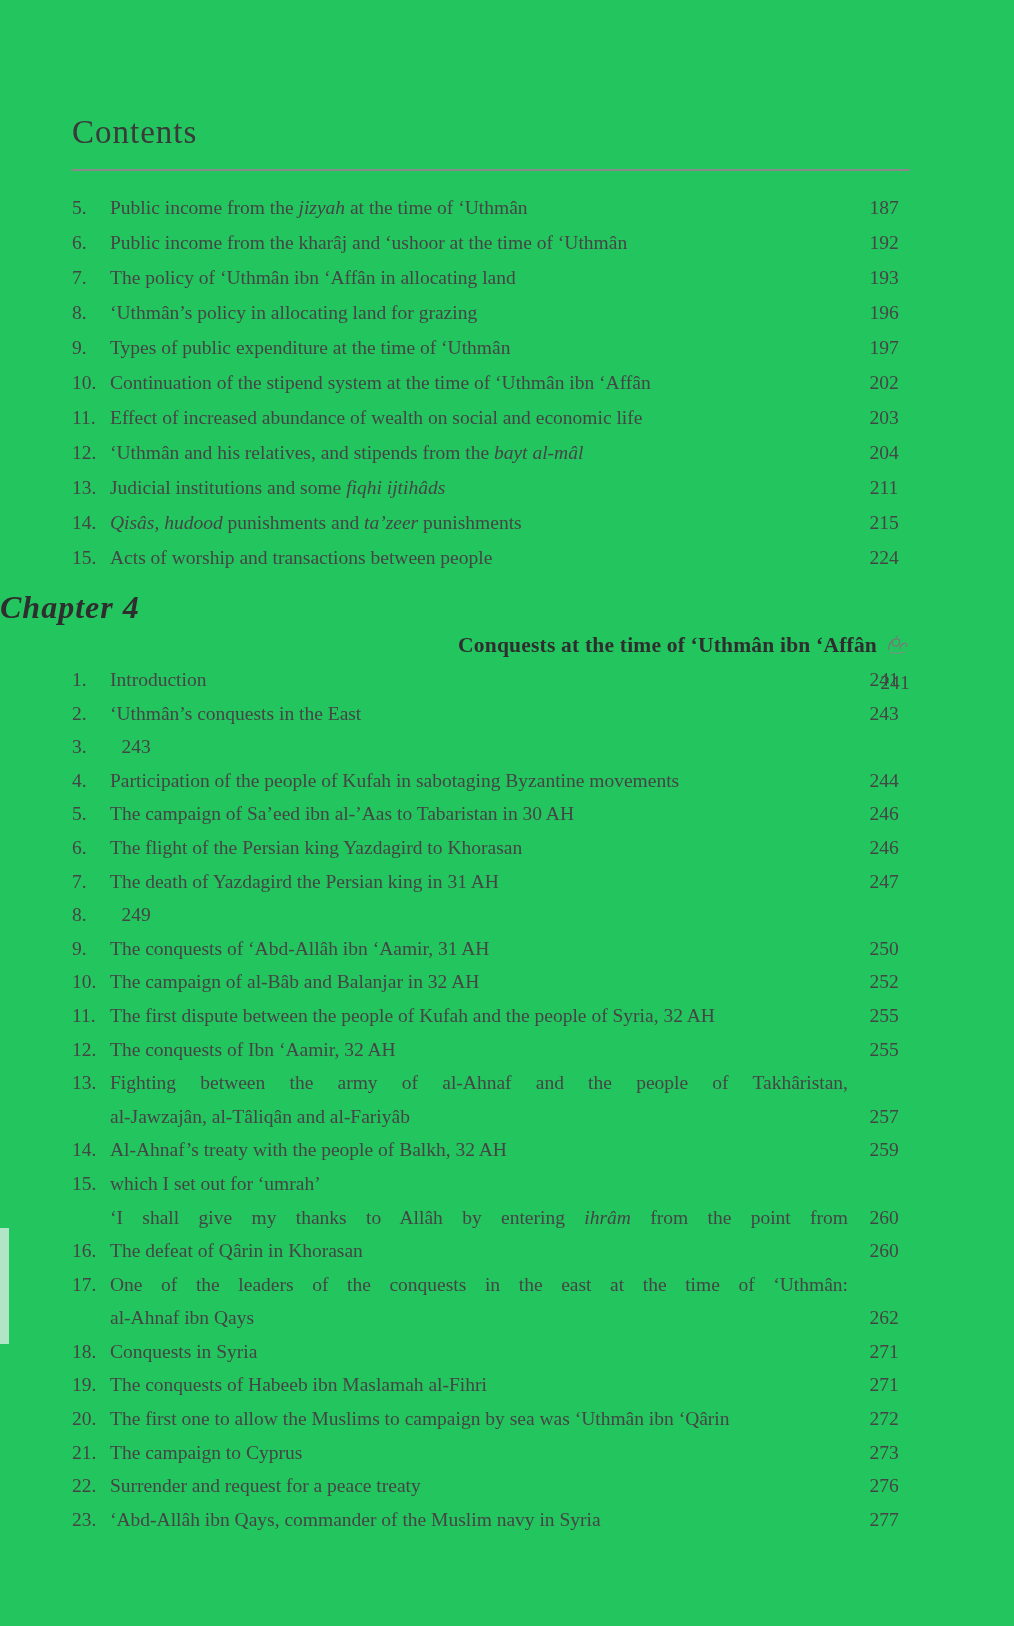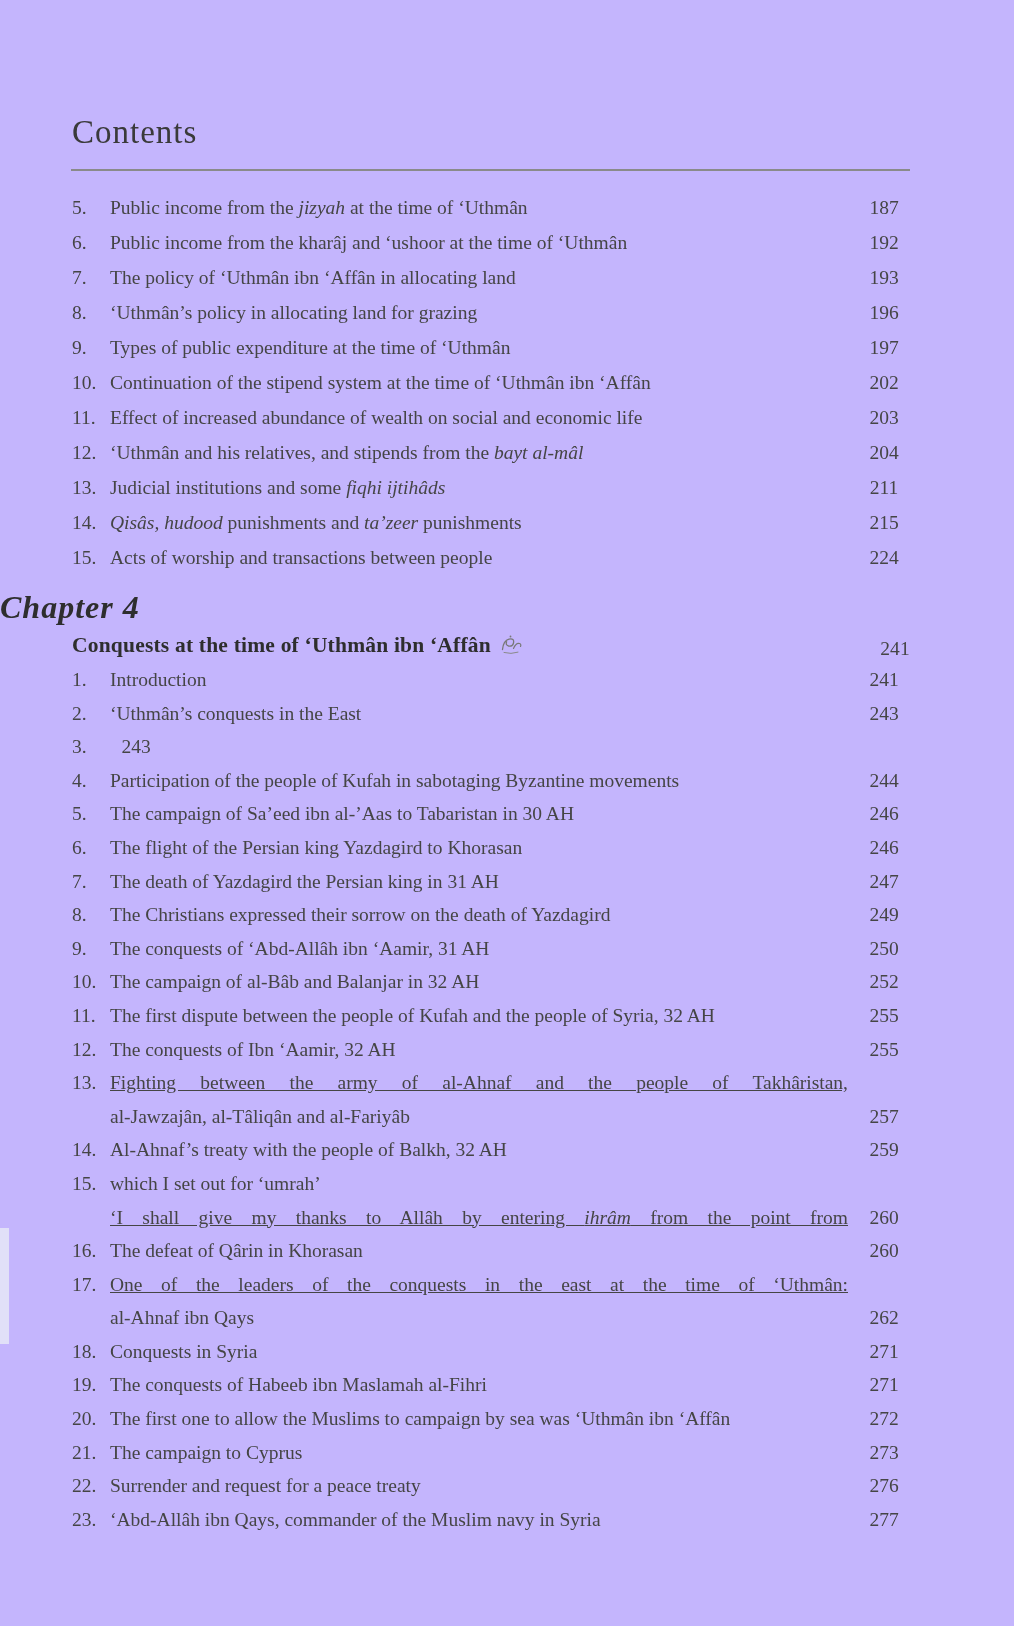--- a/index.html
+++ b/index.html
@@ -1,20 +1,20 @@
 <!DOCTYPE html>
 <html><head>
 <meta charset="utf-8">
 <style>
   html,body{margin:0;padding:0;background:#e8e8e8;}
   .page{
     position:relative;
     width:1014px;height:1626px;
     margin:0 auto;
-    background:#c4b5fd;
+    background:#22c55e;
     font-family:"Liberation Serif", serif;
     color:#454545;
     overflow:hidden;
   }
   .contents-title{
     position:absolute;left:72px;top:116px;
     font-size:33px;font-weight:400;color:#3a3a3a;
     letter-spacing:1px;line-height:1;
   }
   .head-rule{
@@ -24,31 +24,31 @@
   .toc-list{
     position:absolute;left:72px;width:838px;
     font-size:19.5px;
   }
   #toc-list-1{top:190px;line-height:35px;}
   #toc-list-2{top:663px;line-height:33.6px;}
   .toc-row{display:flex;}
   .toc-row .num{flex:0 0 38px;align-self:flex-start;}
   .toc-row .txt{flex:1 1 auto;padding-right:10px;min-width:0;}
   .toc-row .pg{flex:0 0 52px;text-align:center;align-self:flex-end;}
-  .txt .line.justify{text-align:justify;text-align-last:justify;text-decoration:underline;}
+  .txt .line.justify{text-align:justify;text-align-last:justify;}
   .chapter-heading{
     position:absolute;left:0;top:585px;width:1014px;
     font-size:32px;font-weight:bold;font-style:italic;
     color:#2e2e2e;letter-spacing:1px;line-height:1.4;
   }
   .chapter-title-row{
     position:absolute;left:72px;top:628px;width:838px;
     display:flex;align-items:flex-end;
     font-size:21.5px;font-weight:bold;color:#2e2e2e;
-    line-height:34px;letter-spacing:0.2px;
+    line-height:34px;letter-spacing:0.2px;flex-direction:column;
   }
   .chapter-title-row .ct-text{flex:1 1 auto;}
   .chapter-title-row .ct-page{flex:0 0 52px;text-align:right;font-weight:normal;font-size:19.5px;color:#454545;}
   .ornament{display:inline-block;vertical-align:-4px;margin-left:9px;}
   .scan-artifact{
     position:absolute;left:0;top:1228px;width:9px;height:116px;
     background:#eef2f5;opacity:.7;
   }
   i{font-style:italic;text-align:center;}
 </style>
@@ -199,23 +199,20 @@
       </div>
       <div class="toc-row">
         <span class="num">7.</span>
         <div class="txt">
           <div class="line"><span>The death of Yazdagird the Persian king in 31 AH</span></div>
         </div>
         <span class="pg">247</span>
       </div>
       <div class="toc-row">
         <span class="num">8.</span>
-        <div class="txt">
-          <div class="line"><span>The Christians expressed their sorrow on the death of Yazdagird</span></div>
-        </div>
         <span class="pg">249</span>
       </div>
       <div class="toc-row">
         <span class="num">9.</span>
         <div class="txt">
           <div class="line"><span>The conquests of ‘Abd-Allâh ibn ‘Aamir, 31 AH</span></div>
         </div>
         <span class="pg">250</span>
       </div>
       <div class="toc-row">
@@ -287,21 +284,21 @@
       <div class="toc-row">
         <span class="num">19.</span>
         <div class="txt">
           <div class="line"><span>The conquests of Habeeb ibn Maslamah al-Fihri</span></div>
         </div>
         <span class="pg">271</span>
       </div>
       <div class="toc-row">
         <span class="num">20.</span>
         <div class="txt">
-          <div class="line"><span>The first one to allow the Muslims to campaign by sea was ‘Uthmân ibn ‘Affân</span></div>
+          <div class="line"><span>The first one to allow the Muslims to campaign by sea was ‘Uthmân ibn ‘Qârin</span></div>
         </div>
         <span class="pg">272</span>
       </div>
       <div class="toc-row">
         <span class="num">21.</span>
         <div class="txt">
           <div class="line"><span>The campaign to Cyprus</span></div>
         </div>
         <span class="pg">273</span>
       </div>

